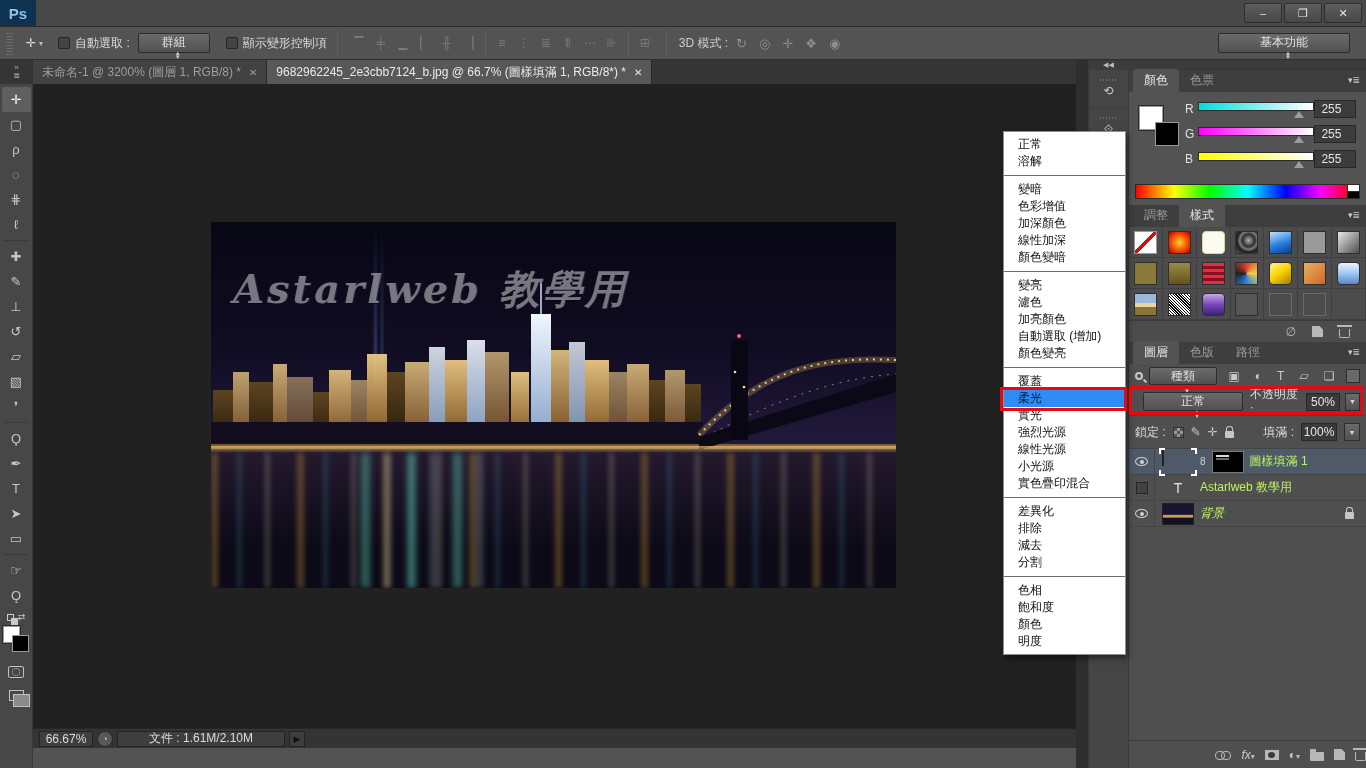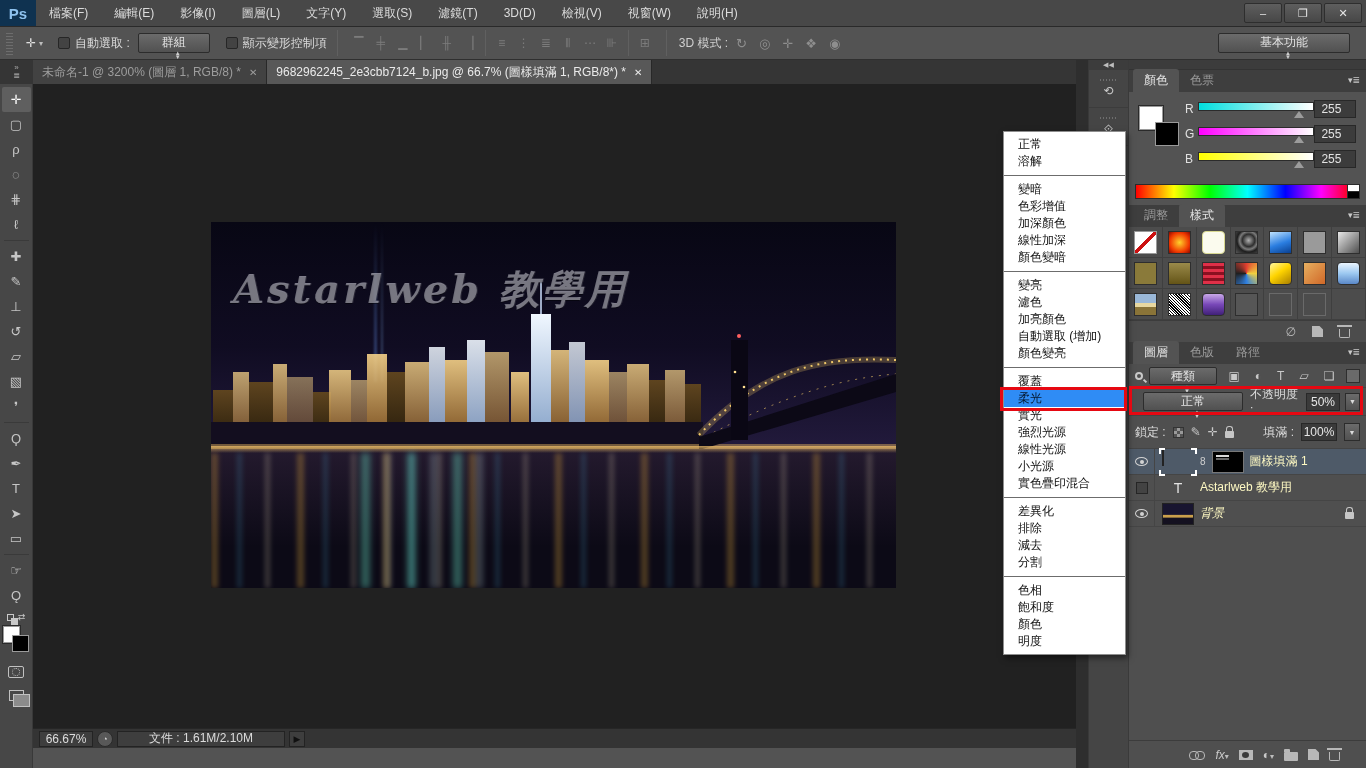--- a/index.html
+++ b/index.html
@@ -164,24 +164,24 @@
   .ck.tl{left:-3px;top:-3px;border-left-width:2px;border-top-width:2px;}
   .ck.tr{right:-3px;top:-3px;border-right-width:2px;border-top-width:2px;}
   .ck.bl{left:-3px;bottom:-3px;border-left-width:2px;border-bottom-width:2px;}
   .ck.br{right:-3px;bottom:-3px;border-right-width:2px;border-bottom-width:2px;}
   .linkglyph{color:#cfcfcf;font-size:10px;}
   .mask-thumb{width:32px;height:22px;background:#000;border:1px solid #777;position:relative;flex:0 0 auto;}
   .mask-thumb::after{content:"";position:absolute;left:3px;top:3px;width:13px;height:2px;background:rgba(255,255,255,.85);box-shadow:0 3px 0 rgba(255,255,255,.4);}
   .tglyph{width:32px;text-align:center;color:#e2e2e2;font-size:14px;flex:0 0 auto;}
   .bg-thumb{width:32px;height:22px;border:1px solid #222;flex:0 0 auto;
     background:linear-gradient(#181530 0 52%,#caa04c 56% 66%,#141120 70%);}
-  .lr-label{color:#fef9c3;}
+  .lr-label{color:#bef264;}
   .lr-label.it{font-style:italic;}
   .lr-lock{margin-left:auto;margin-right:12px;}
-  #layers-bottombar{height:28px;border-top:1px solid #3c3c3c;display:flex;align-items:center;justify-content:flex-end;gap:10px;padding-right:26px;}
+  #layers-bottombar{height:28px;border-top:1px solid #3c3c3c;display:flex;align-items:center;justify-content:flex-end;gap:10px;padding-right:0;}
   .linkicon{position:relative;width:16px;height:8px;}
   .linkicon::before,.linkicon::after{content:"";position:absolute;top:0;width:8px;height:7px;border:1.5px solid #b8b8b8;border-radius:4px;}
   .linkicon::before{left:0;} .linkicon::after{left:6px;}
   .fxlabel{color:#c9c9c9;font-style:italic;font-size:12px;}
   .maskicon{width:14px;height:10px;background:#b8b8b8;position:relative;}
   .maskicon::after{content:"";position:absolute;inset:2px 3.5px;background:#3a3a3a;border-radius:50%;}
   .folder{width:14px;height:9px;background:#b8b8b8;border-radius:1px;position:relative;margin-top:3px;}
   .folder::before{content:"";position:absolute;top:-3px;left:0;width:6px;height:3px;background:#b8b8b8;border-radius:1px 1px 0 0;}
   .newlayer{width:11px;height:11px;background:#b8b8b8;clip-path:polygon(0 0,68% 0,100% 32%,100% 100%,0 100%);}
   .trash{width:11px;height:9px;border:1.5px solid #b8b8b8;border-top:none;border-radius:0 0 2px 2px;position:relative;margin-top:4px;}
@@ -197,33 +197,20 @@
   
   .redbox{position:absolute;border:3px solid #e60812;z-index:11;pointer-events:none;}
   #red1{left:1000px;top:387px;width:127px;height:24px;}
   #red2{left:1129px;top:386px;width:234px;height:29px;}
 </style>
 </head>
 <body>
 
 <div id="menubar">
   <div class="ps-logo">Ps</div>
-  <div id="menu-items">
-      <div class="menu-item">檔案(F)</div>
-      <div class="menu-item">編輯(E)</div>
-      <div class="menu-item">影像(I)</div>
-      <div class="menu-item">圖層(L)</div>
-      <div class="menu-item">文字(Y)</div>
-      <div class="menu-item">選取(S)</div>
-      <div class="menu-item">濾鏡(T)</div>
-      <div class="menu-item">3D(D)</div>
-      <div class="menu-item">檢視(V)</div>
-      <div class="menu-item">視窗(W)</div>
-      <div class="menu-item">說明(H)</div>
-    </div>
   <div id="win-controls">
       <span class="win-btn">–</span>
       <span class="win-btn">❐</span>
       <span class="win-btn">✕</span>
     </div>
 </div>
 
 <div id="optionsbar">
   <div class="grip-v"></div>
   <div class="tool-chip">

